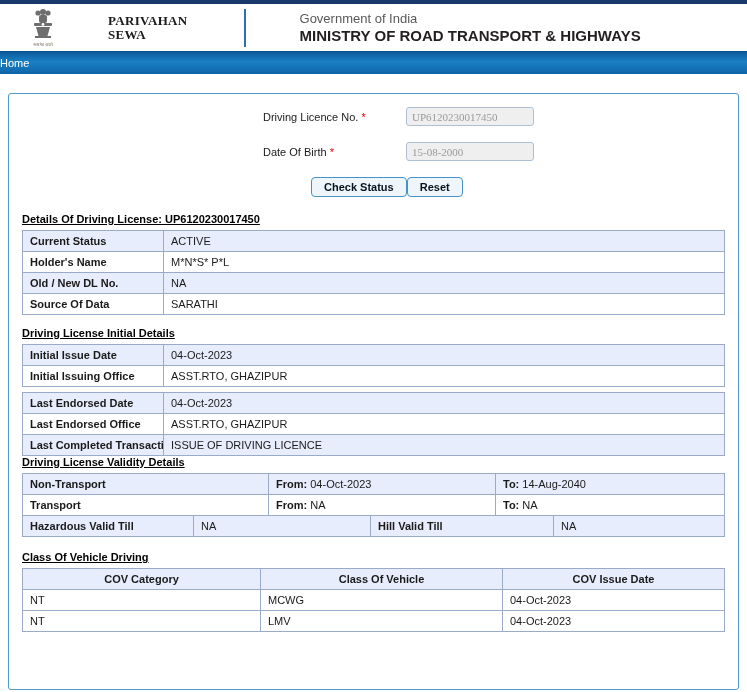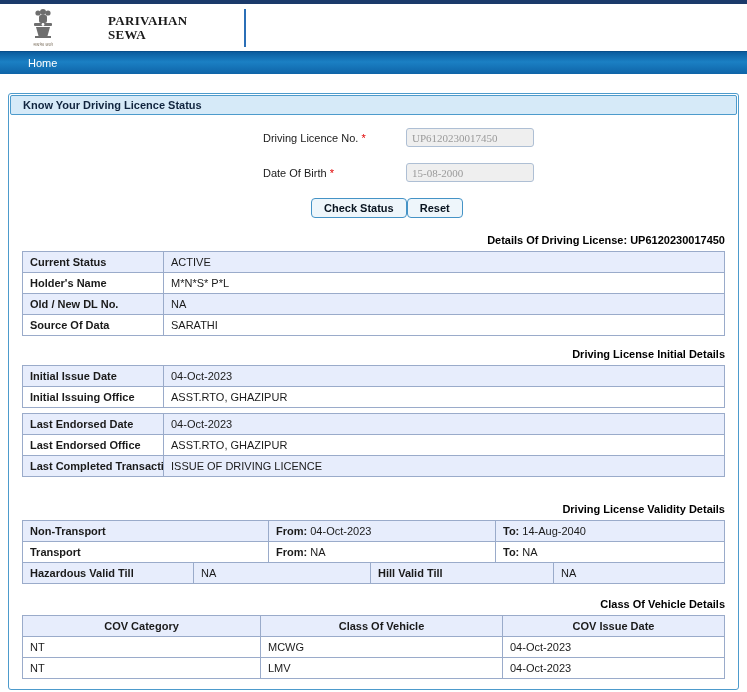--- a/index.html
+++ b/index.html
@@ -16,21 +16,21 @@
   .emblem-motto { font-size:4px; color:#6b5d49; line-height:4px; display:block; }
   .logo-text { margin-left:8px; font-family:"Liberation Serif", serif; font-weight:bold;
     font-size:13px; line-height:14px; color:#1a1a1a; letter-spacing:.3px; }
   .head-divider { width:2px; height:38px; background:#2b6fb7; margin:0 10px 0 12px; }
   .gov-line { font-size:13px; color:#58595b; line-height:15px; }
   .ministry-line { font-size:15px; font-weight:bold; color:#231f20; line-height:19px; }
 
   
   .navbar { height:23px; background:linear-gradient(180deg,#0b5c9e 0%,#1b80c4 45%,#0e64a8 100%);
     display:flex; align-items:center; border-top:1px solid #084e8a; }
-  .nav-item { color:#fff; font-size:11px; padding-left:28px; cursor:pointer; }
+  .nav-item { color:#fff; font-size:11px; cursor:pointer; }
 
   
   .panel { margin:19px 8px 0 8px; width:731px; height:597px;
     border:1px solid #4d9bcc; border-radius:3px; background:#fff; }
   .panel-title { margin:1px; height:20px; line-height:18px; background:#d6eaf8;
     border:1px solid #4d9bcc; border-radius:2px; font-size:11px; font-weight:bold;
     color:#10243e; padding-left:12px; }
   .panel-body { padding:0 13px; }
 
   
@@ -40,26 +40,26 @@
   .req { color:#e00000; }
   .form-input { width:128px; height:19px; background:#efefef; border:1px solid #aebfd4;
     border-radius:3px; color:#9a9a9a; font-size:11px; padding:0 5px;
     font-family:Liberation Serif, serif; }
   .btn-row { margin-left:289px; margin-bottom:0; display:flex; height:20px; }
   .btn { background:#eef6fb; border:1px solid #4593c6; border-radius:4px;
     font-size:11px; font-weight:bold; color:#07131f; padding:0 12px; height:20px;
     cursor:pointer; font-family:"Liberation Sans", sans-serif; }
 
   
-  .sec-heading { text-align:right; font-size:11px; font-weight:bold; color:#000;
-    }
+  .sec-heading { text-align:left; font-size:11px; font-weight:bold; color:#000;
+    text-decoration:underline; }
   .h-details  { margin-top:16px; }
   .h-initial  { margin-top:12px; }
   .h-endorsed { margin-top:13px; }
-  .h-validity { margin-top:26px; }
+  .h-validity { margin-top:0; }
   .h-cov      { margin-top:14px; }
 
   
   table { width:100%; border-collapse:collapse; table-layout:fixed; margin-top:5px; }
   td, th { border:1px solid #9aabca; font-size:11px; color:#1a1a1a;
     padding:3px 7px; height:21px; vertical-align:middle; text-align:left;
     overflow:hidden; white-space:nowrap; }
   .lbl { font-weight:bold; }
   tr.alt td { background:#e7edfc; }
   tr.plain td { background:#fff; }
@@ -90,28 +90,31 @@
         <rect x="3" y="27" width="16" height="2"></rect>
       </g>
     </svg>
     <span class="emblem-motto">सत्यमेव जयते</span>
   </div>
   <div class="logo-text">
     <div>PARIVAHAN</div>
     <div>SEWA</div>
   </div>
   <div class="head-divider"></div>
+  <div>
+    <div class="gov-line">Government of India</div>
+    <div class="ministry-line">MINISTRY OF ROAD TRANSPORT &amp; HIGHWAYS</div>
+  </div>
 </div>
 
 <div class="navbar">
   <div class="nav-item">Home</div>
 </div>
 
 <div class="panel">
-  <div class="panel-title">Know Your Driving Licence Status</div>
   <div class="panel-body">
 
     <div class="form-block">
       <div class="form-row">
         <span class="form-label">
           <span>Driving Licence No.</span>
           <span class="req">*</span>
         </span>
         <input class="form-input" type="text" disabled="" value="UP6120230017450" style="">
       </div>
@@ -223,21 +226,21 @@
       <tbody>
           <tr class="alt">
         <td class="lbl">Hazardous Valid Till</td>
         <td>NA</td>
         <td class="lbl">Hill Valid Till</td>
         <td>NA</td>
       </tr>
     </tbody>
       </table>
 
-    <div class="sec-heading h-cov">Class Of Vehicle Details</div>
+    <div class="sec-heading h-cov">Class Of Vehicle Driving</div>
     <table class="cov">
       <colgroup>
           <col class="c1">
           <col class="c2">
           <col>
         </colgroup>
       <tbody>
           <tr>
         <th>COV Category</th>
         <th>Class Of Vehicle</th>

